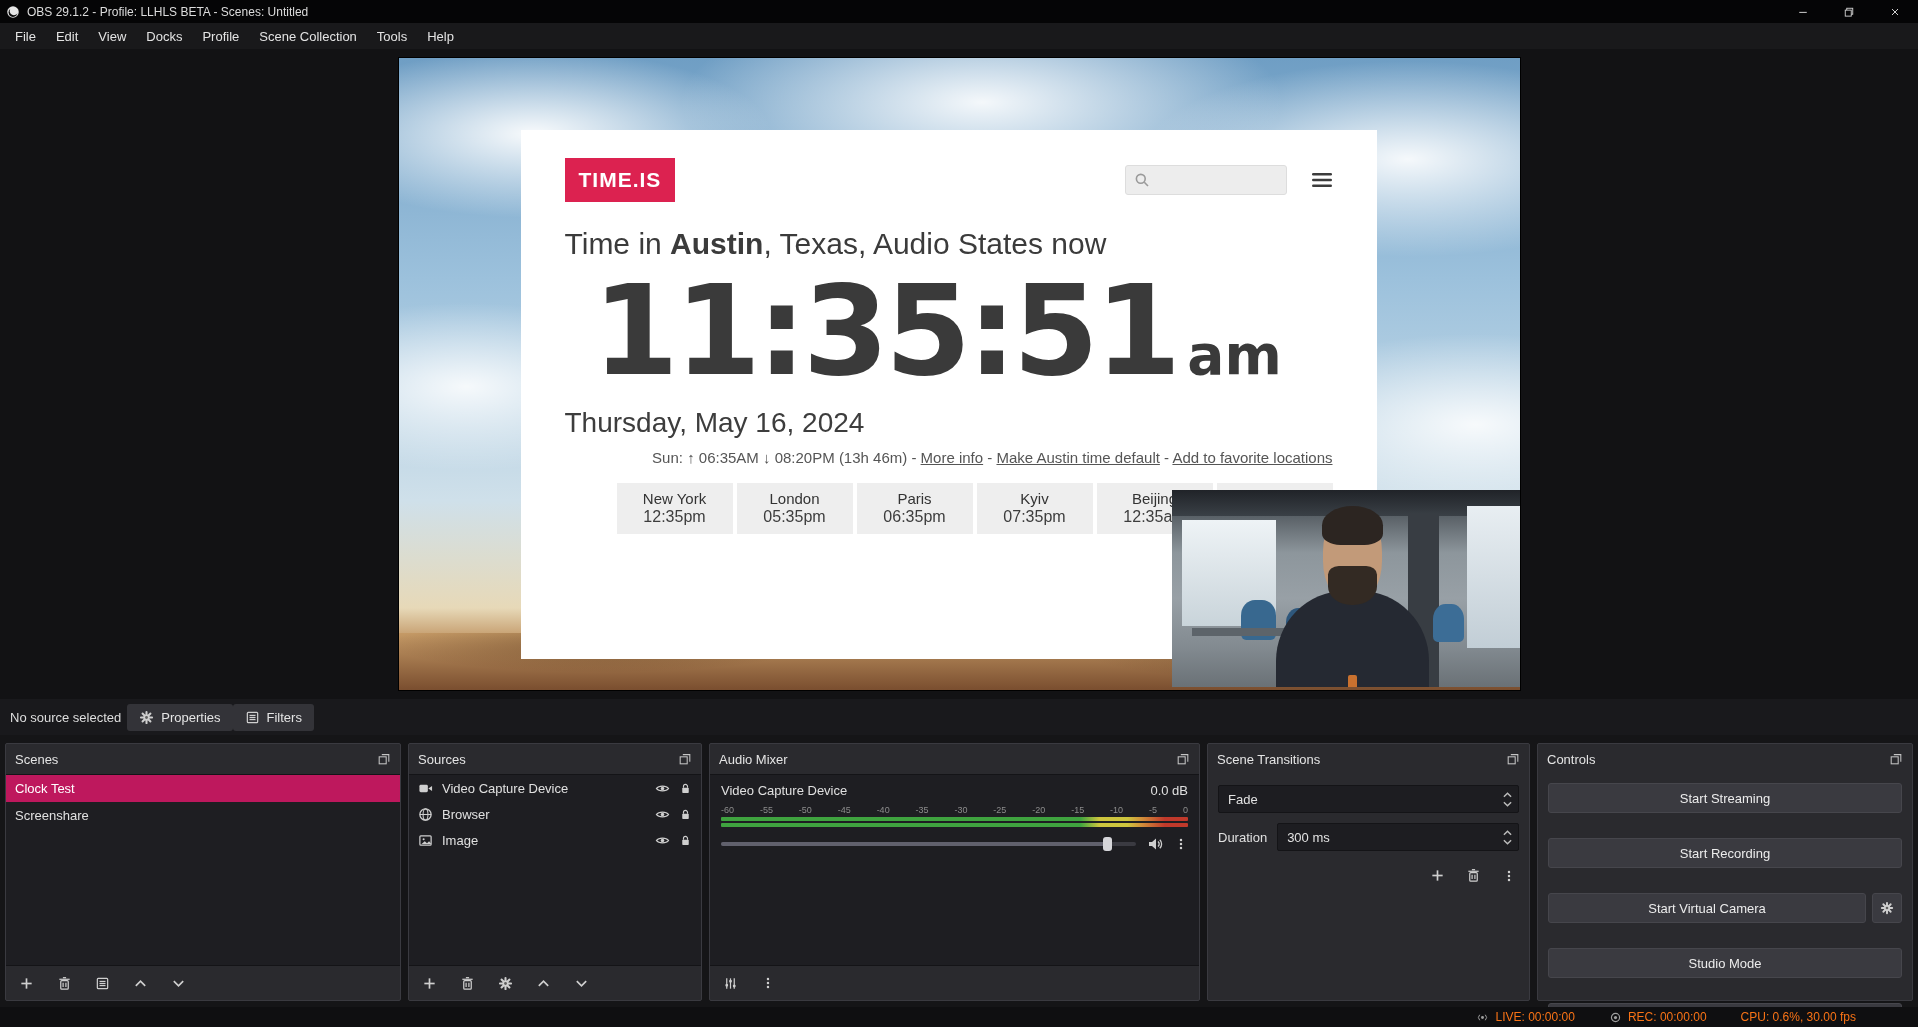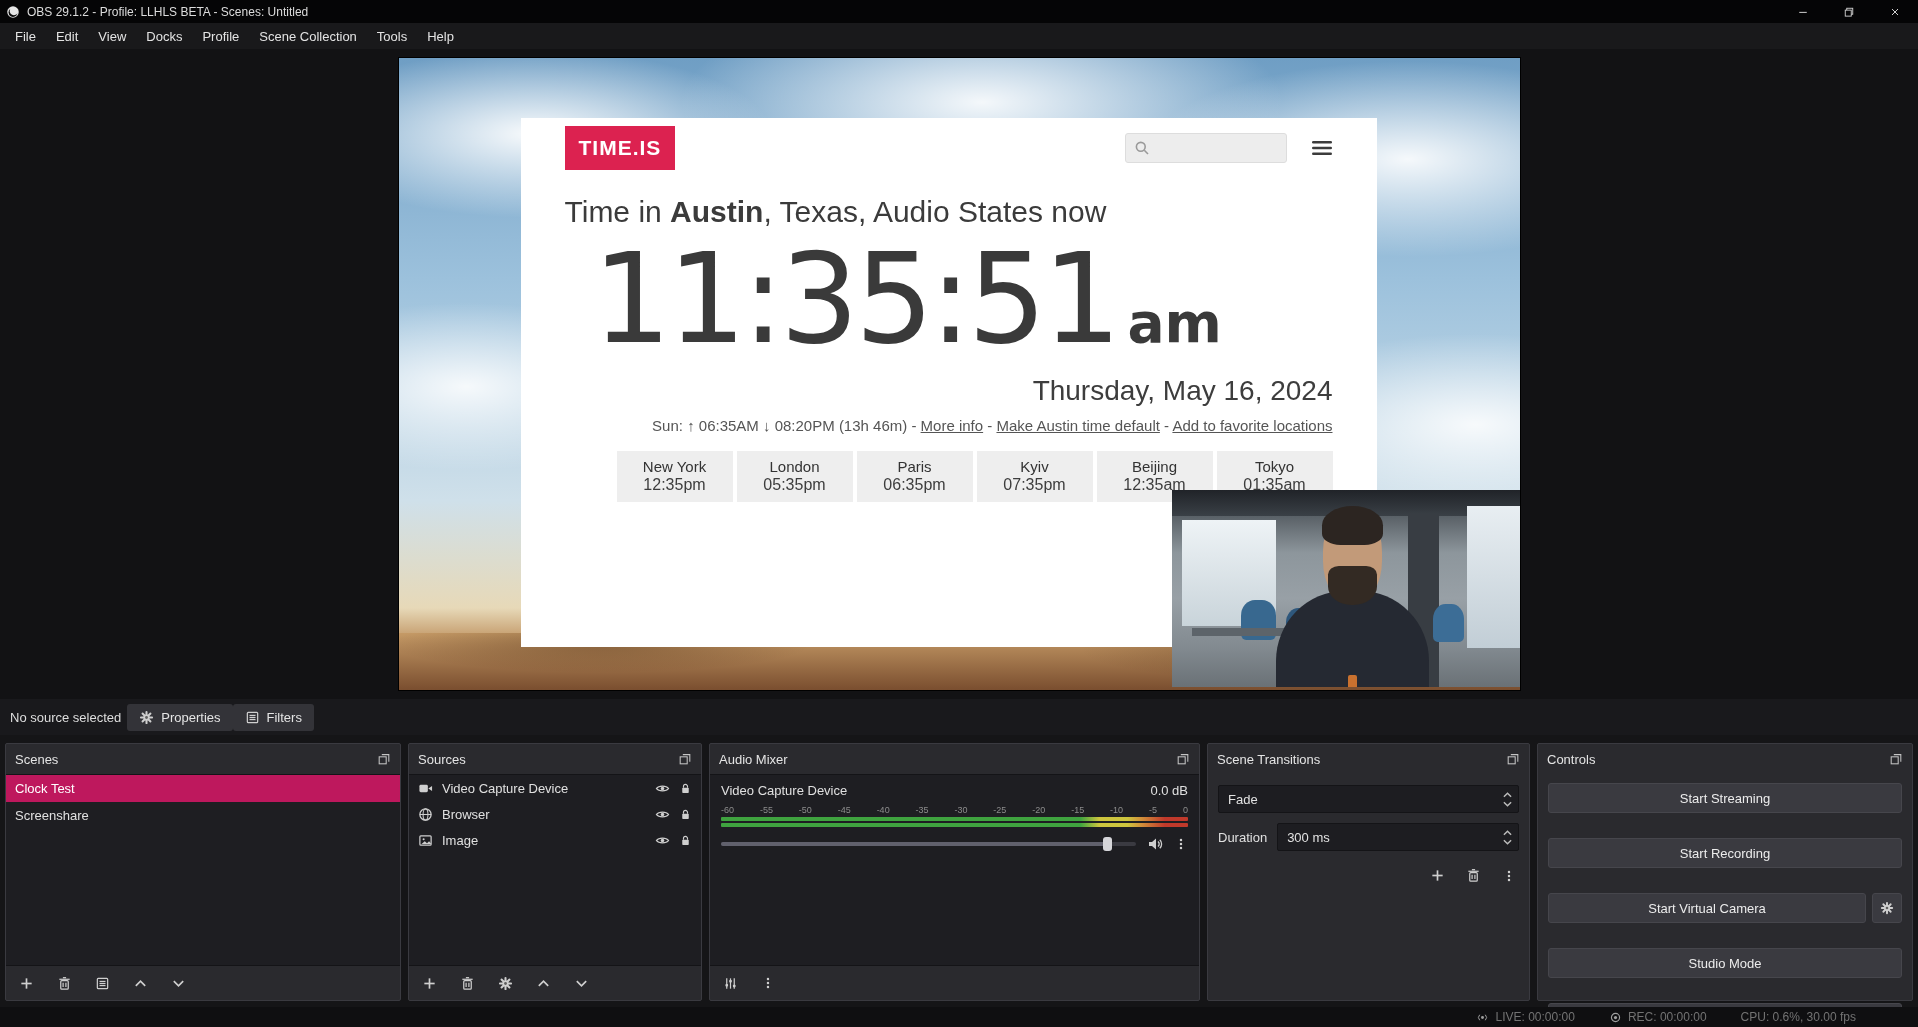--- a/index.html
+++ b/index.html
@@ -29,32 +29,32 @@
       radial-gradient(ellipse 300px 120px at 6% 52%, rgba(255,255,255,.88), rgba(255,255,255,0) 70%),
       radial-gradient(ellipse 330px 130px at 96% 58%, rgba(255,255,255,.88), rgba(255,255,255,0) 70%),
       linear-gradient(180deg,#6f9ec4 0%,#9cc1dc 35%,#cfe0ea 70%,#e7d9b8 87%,#bb8b57 93%,#8a5c38 100%); }
   .desert { position:absolute; left:0; right:0; bottom:0; height:9%;
     background:
       radial-gradient(ellipse 300px 40px at 18% 20%, rgba(60,30,10,.35), rgba(0,0,0,0) 70%),
       radial-gradient(ellipse 340px 46px at 82% 30%, rgba(60,30,10,.3), rgba(0,0,0,0) 70%),
       linear-gradient(180deg,#c59a66,#7a4e2f); }
 
   
-  .timeis-page { position:absolute; left:122px; top:60px; width:856px; height:529px; background:#fff; color:#333; padding:8px 44px 0; }
+  .timeis-page { position:absolute; left:122px; top:72px; width:856px; height:529px; background:#fff; color:#333; padding:28px 44px 0; }
   .tp-header { display:flex; align-items:center; }
   .tp-logo { background:#dc2250; color:#fff; font-weight:bold; font-size:21px; letter-spacing:1px; padding:10px 14px; }
   .tp-search { margin-left:auto; width:162px; height:30px; background:#ededed; border:1px solid #ddd; border-radius:3px; display:flex; align-items:center; padding:0 8px; gap:6px; }
   .tp-search input { border:none; background:transparent; outline:none; flex:1; width:100%; font-size:14px; }
   .tp-burger { margin-left:24px; }
   .tp-h1 { margin-top:25px; font-size:30px; font-weight:400; color:#3b3b3b; }
   .tp-h1 .city { font-weight:bold; }
   .tp-clock-row { margin-top:8px; padding-left:28px; display:flex; align-items:baseline; }
-  .tp-clock { font-family:"DejaVu Sans",sans-serif; font-weight:normal; font-size:124px; line-height:1; letter-spacing:-4px; color:#3a3a3a; }
+  .tp-clock { font-family:"DejaVu Sans",sans-serif; font-weight:bold; font-size:124px; line-height:1; letter-spacing:-4px; color:#3a3a3a; }
   .tp-ampm { font-family:"DejaVu Sans",sans-serif; font-weight:bold; font-size:55px; margin-left:10px; color:#3a3a3a; }
-  .tp-date { text-align:right; font-size:28px; color:#3d3d3d; margin-top:14px; }
+  .tp-date { font-size:28px; color:#3d3d3d; margin-top:14px; }
   .tp-sun { text-align:right; font-size:15px; color:#555; margin-top:10px; }
   .tp-sun .sep { white-space:pre; }
   .tp-sun a { color:#555; text-decoration:underline; cursor:pointer; }
   .tp-cities { display:flex; justify-content:flex-end; gap:4px; margin-top:17px; }
   .city-box { background:#eeeeee; width:116px; padding:7px 0 8px; text-align:center; }
   .city-name { font-weight:normal; font-size:15px; color:#333; }
   .city-time { font-size:16px; color:#3d3d3d; margin-top:1px; }
 
   
   .webcam { position:absolute; right:0; bottom:3px; width:348px; height:197px; overflow:hidden;
@@ -113,21 +113,21 @@
   .duration-row .field { flex:1; }
   .trans-actions { display:flex; justify-content:flex-end; gap:21px; margin-top:17px; padding-right:3px; }
 
   .controls-body { padding:9px 10px; display:flex; flex-direction:column; gap:25px; }
   .ctl-btn { height:30px; background:#3a3a40; border:1px solid #46464c; border-radius:3px; display:flex; align-items:center; justify-content:center; color:#ececec; }
   .vc-row { display:flex; gap:6px; }
   .vc-row .ctl-btn { flex:1; }
   .vc-gear { width:30px; height:30px; background:#3a3a40; border:1px solid #46464c; border-radius:3px; display:flex; align-items:center; justify-content:center; flex:none; }
 
   
-  .statusbar { height:20px; background:#0f0f11; display:flex; align-items:center; justify-content:flex-end; gap:34px; padding-right:62px; font-size:12px; color:#737373; flex:none; }
+  .statusbar { height:20px; background:#0f0f11; display:flex; align-items:center; justify-content:flex-end; gap:34px; padding-right:62px; font-size:12px; color:#f97316; flex:none; }
   .sb-item { display:flex; align-items:center; gap:6px; }
 </style>
 </head>
 <body>
 
 <div class="app">
 
   <div class="titlebar">
     <span class="icon">
       <svg width="14" height="14" viewBox="0 0 16 16">

